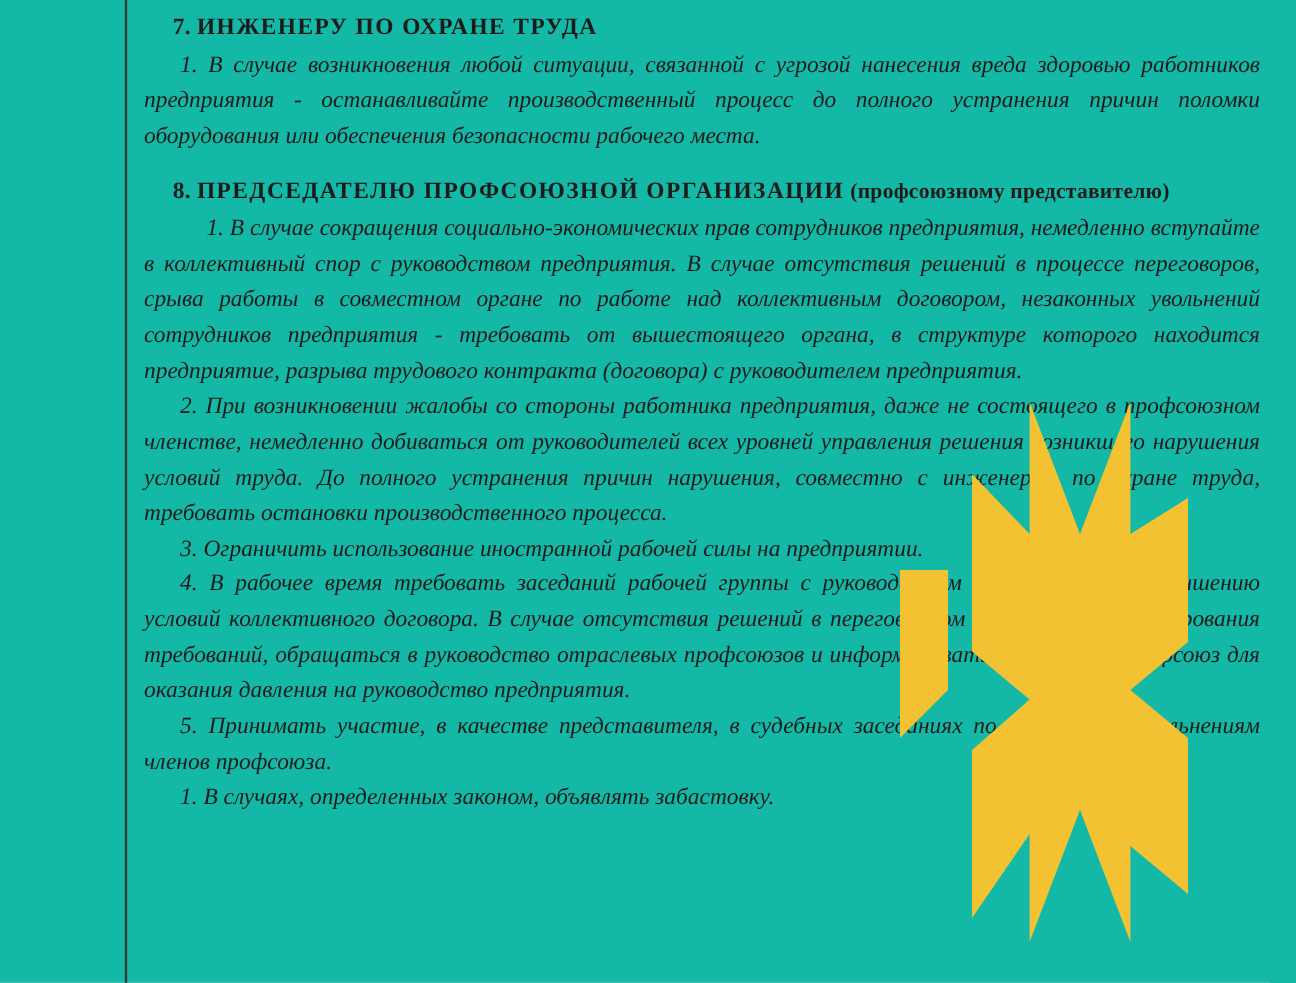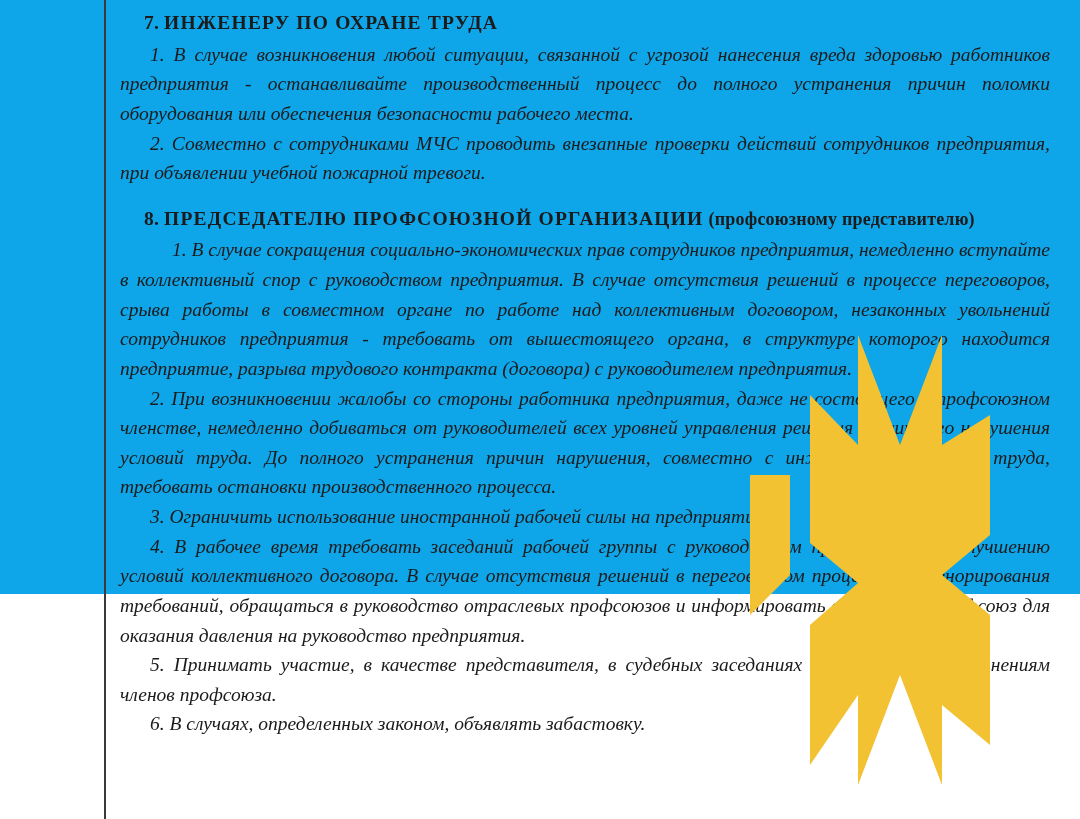--- a/index.html
+++ b/index.html
@@ -9,22 +9,22 @@
   body {
     width: 1080px;
     height: 819px;
     background: #ffffff;
     font-family: "Liberation Serif", serif;
     overflow: hidden;
   }
   .page {
     position: relative;
     width: 1080px;
-    height: 594px;
-    background: #0ea5e9;
+    height: 819px;
+    background: #14b8a6;
     box-sizing: border-box;
   }
   .left-rule {
     position: absolute;
     left: 104px;
     top: 0;
     width: 2px;
     height: 819px;
     background: #3a3a3a;
   }
@@ -90,34 +90,33 @@
   <div class="left-rule"></div>
 
   <div class="doc-body">
 
     <p class="heading h7">
       <span>7.</span>
       <span class="spaced">ИНЖЕНЕРУ ПО ОХРАНЕ ТРУДА</span>
     </p>
 
     <p class="para">1. В случае возникновения любой ситуации, связанной с угрозой нанесения вреда здоровью работников предприятия - останавливайте производственный процесс до полного устранения причин поломки оборудования или обеспечения безопасности рабочего места.</p>
-    <p class="para">2. Совместно с сотрудниками МЧС проводить внезапные проверки действий сотрудников предприятия, при объявлении учебной пожарной тревоги.</p>
 
     <p class="heading h8">
       <span>8.</span>
       <span class="spaced">ПРЕДСЕДАТЕЛЮ ПРОФСОЮЗНОЙ ОРГАНИЗАЦИИ</span>
       <span class="small-bold">(профсоюзному представителю)</span>
     </p>
 
     <p class="para wide-indent">1. В случае сокращения социально-экономических прав сотрудников предприятия, немедленно вступайте в коллективный спор с руководством предприятия. В случае отсутствия решений в процессе переговоров, срыва работы в совместном органе по работе над коллективным договором, незаконных увольнений сотрудников предприятия - требовать от вышестоящего органа, в структуре которого находится предприятие, разрыва трудового контракта (договора) с руководителем предприятия.</p>
     <p class="para">2. При возникновении жалобы со стороны работника предприятия, даже не состоящего в профсоюзном членстве, немедленно добиваться от руководителей всех уровней управления решения возникшего нарушения условий труда. До полного устранения причин нарушения, совместно с инженером по охране труда, требовать остановки производственного процесса.</p>
     <p class="para nojust">3. Ограничить использование иностранной рабочей силы на предприятии.</p>
     <p class="para">4. В рабочее время требовать заседаний рабочей группы с руководством предприятия по улучшению условий коллективного договора. В случае отсутствия решений в переговорном процессе или игнорирования требований, обращаться в руководство отраслевых профсоюзов и информировать отраслевой профсоюз для оказания давления на руководство предприятия.</p>
     <p class="para">5. Принимать участие, в качестве представителя, в судебных заседаниях по незаконным увольнениям членов профсоюза.</p>
-    <p class="para nojust">6. В случаях, определенных законом, объявлять забастовку.</p>
+    <p class="para nojust">1. В случаях, определенных законом, объявлять забастовку.</p>
 
   </div>
 
   <svg class="watermark" viewBox="0 0 330 470" aria-hidden="true">
     <path class="wm-fill" d="M168 10 L210 120 L252 10 L252 120 L300 90 L300 210 L252 250 L300 290 L300 420 L252 380 L252 460 L210 350 L168 460 L168 370 L120 440 L120 300 L168 258 L120 218 L120 70 L168 120 Z"></path>
     <path class="wm-fill" d="M60 150 L100 150 L100 250 L60 290 Z"></path>
   </svg>
 
 </div>
 

